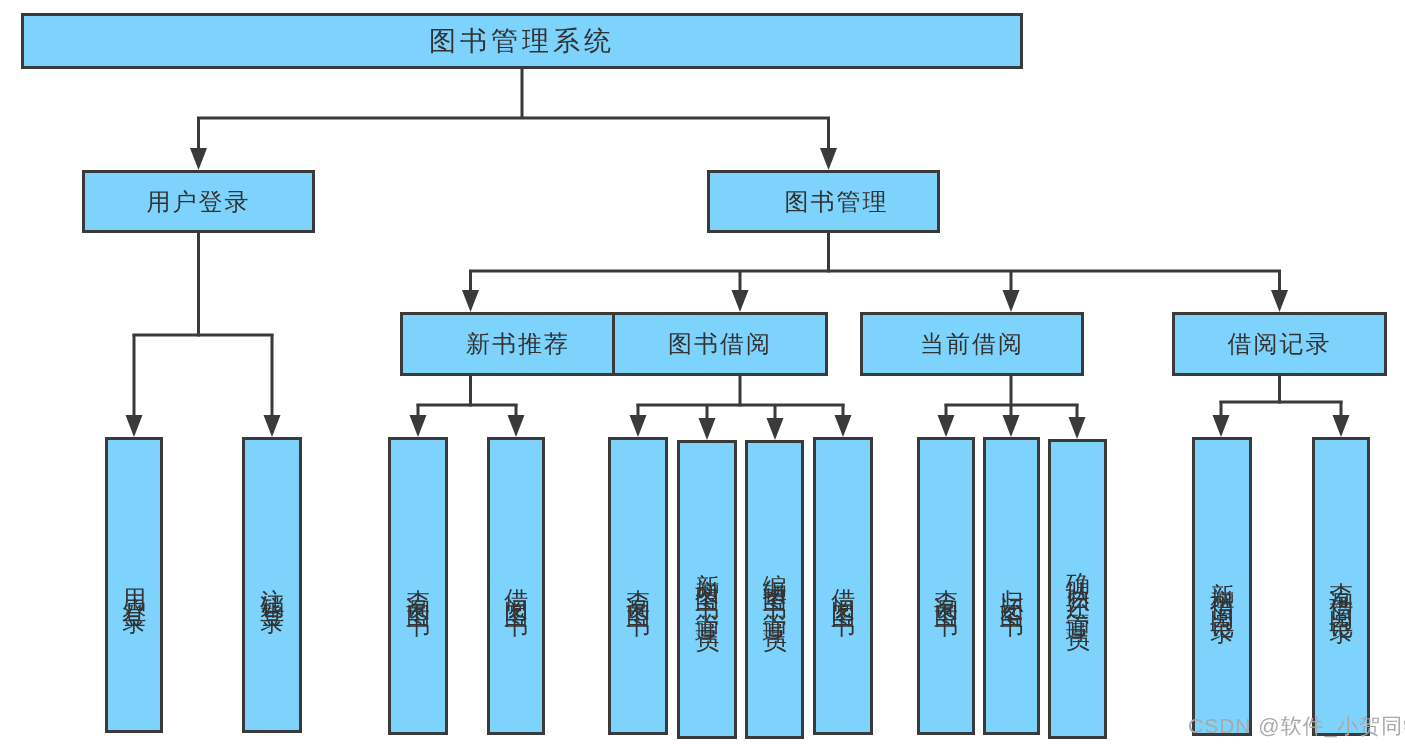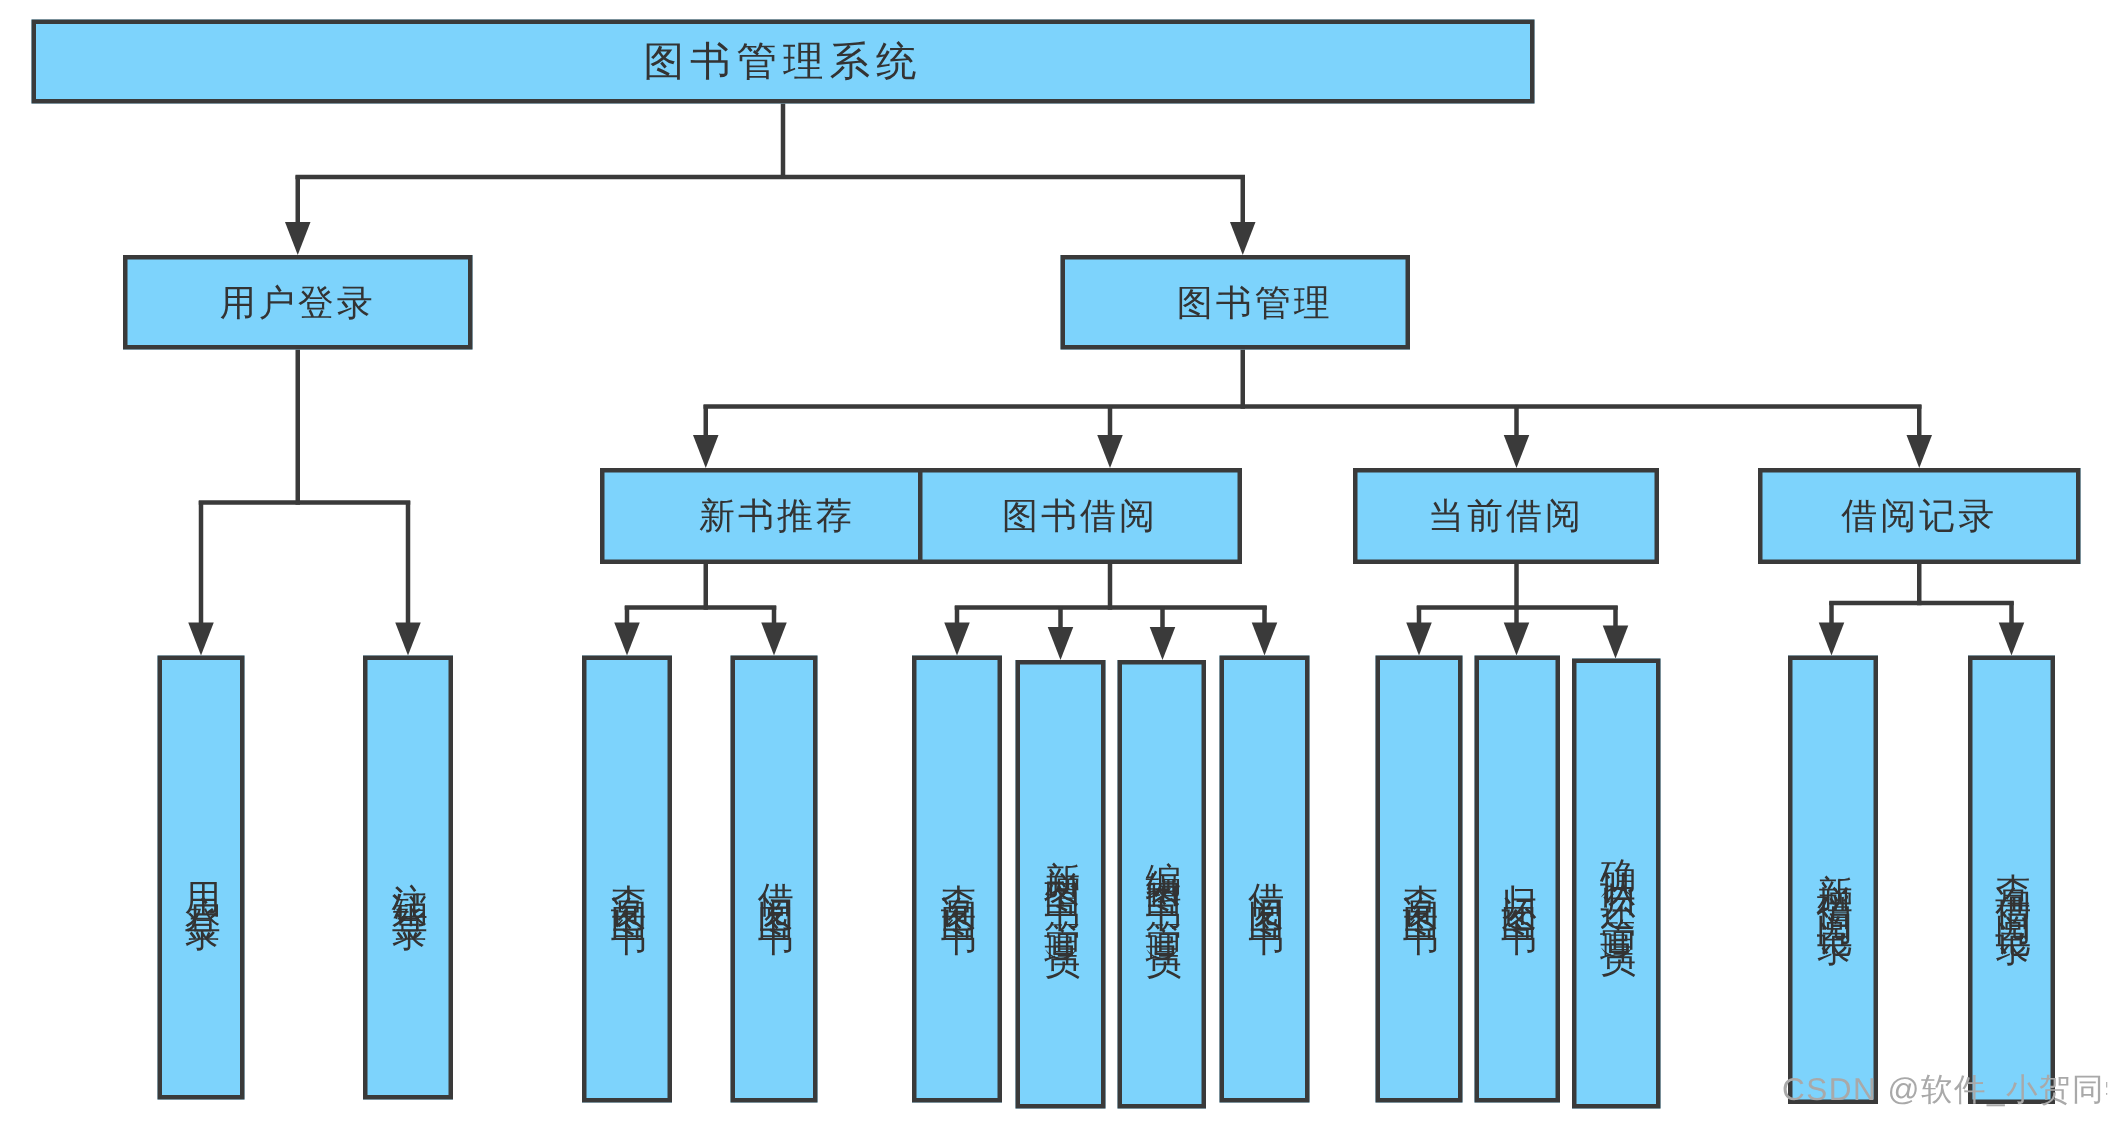--- a/index.html
+++ b/index.html
@@ -148,21 +148,21 @@
     </g>
   </svg>
 
   <div class="node root-node" style="left:21px; top:13px; width:1002px; height:56px;">图书管理系统</div>
 
   <div class="node h-node" style="left:82px; top:170px; width:233px; height:63px;">用户登录</div>
   <div class="node h-node" style="left:707px; top:170px; width:233px; height:63px;padding-left:26px;">图书管理</div>
 
   <div class="node h-node" style="left:363px; top:312px; width:236px; height:64px;margin-left:37px;">新书推荐</div>
   <div class="node h-node" style="left:612px; top:312px; width:216px; height:64px;">图书借阅</div>
-  <div class="node h-node" style="left:902px; top:312px; width:204px; height:64px;">当前借阅</div>
+  <div class="node h-node" style="left:860px; top:312px; width:224px; height:64px;">当前借阅</div>
   <div class="node h-node" style="left:1172px; top:312px; width:215px; height:64px;">借阅记录</div>
 
   <div class="node v-node" style="left:105px; top:437px; width:58px; height:296px;">
     <span>用户登录</span>
   </div>
   <div class="node v-node" style="left:242px; top:437px; width:60px; height:296px;">
     <span>注销登录</span>
   </div>
 
   <div class="node v-node" style="left:388px; top:437px; width:60px; height:298px;">

